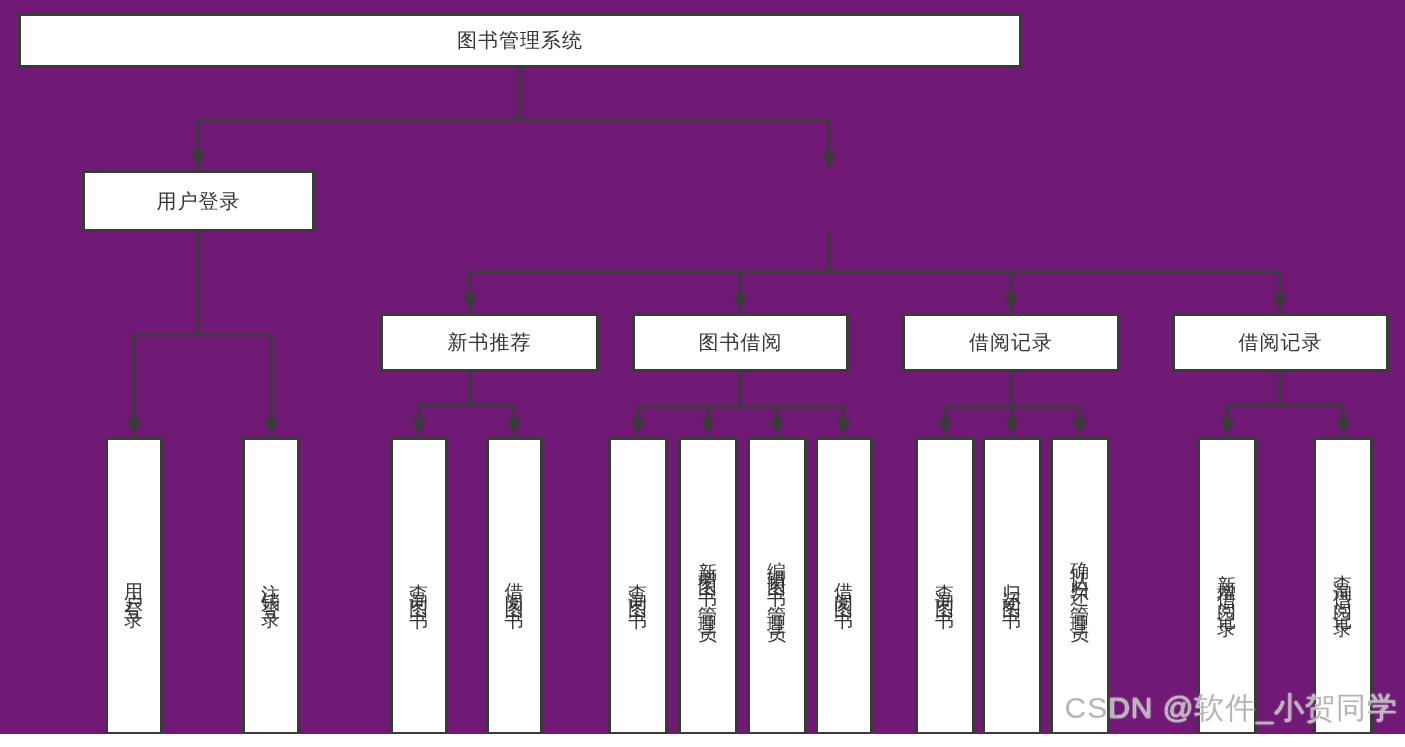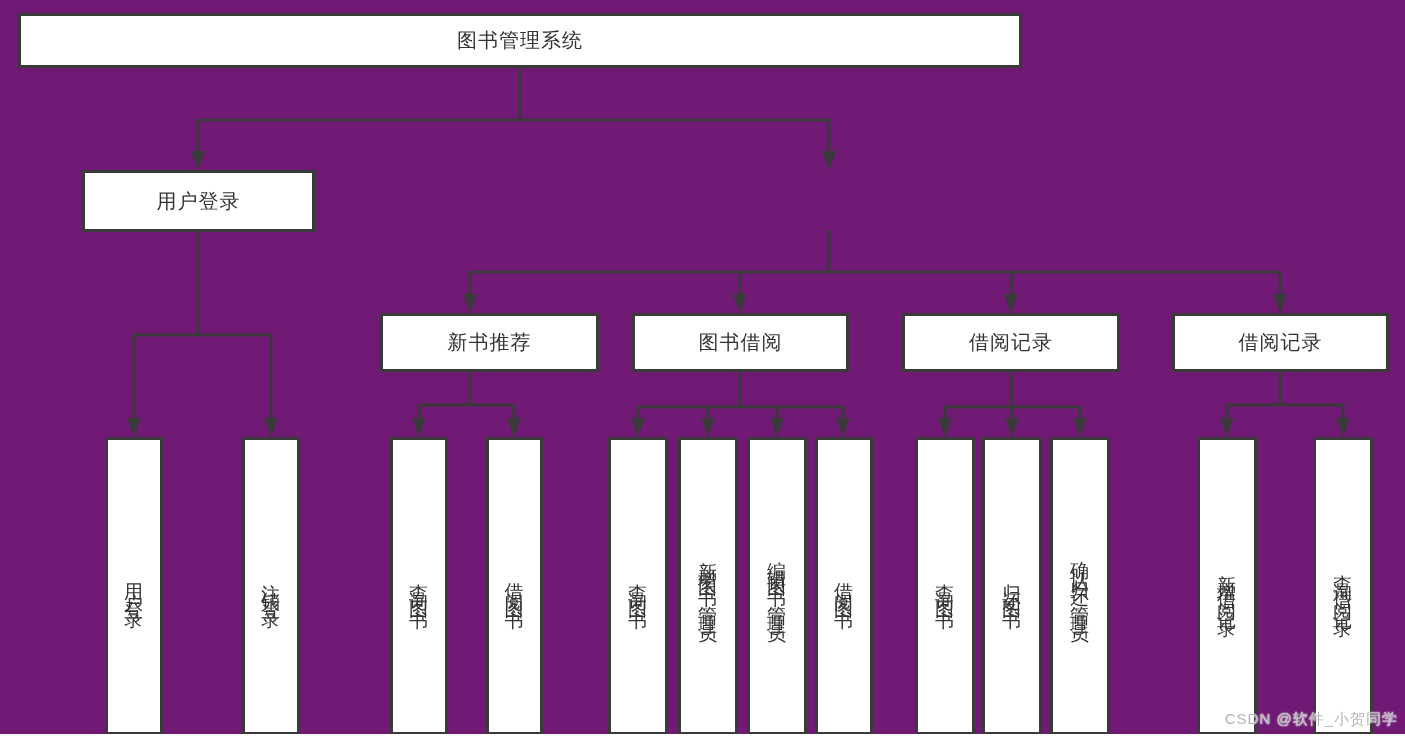--- a/index.html
+++ b/index.html
@@ -35,21 +35,21 @@
     text-orientation: mixed;
     letter-spacing: 9px;
     line-height: 1;
     color: #333333;
   }
   #watermark {
     position: absolute;
     right: 7px;
     bottom: 5px;
     z-index: 5;
-    font-size: 15px;
+    font-size: 30px;
     color: #b4b4b4;
     text-shadow: 0 0 2px #ffffff, 0 0 1px #ffffff;
     letter-spacing: 1px;
     pointer-events: none;
     white-space: nowrap;
   }
 </style>
 </head>
 <body>
 

